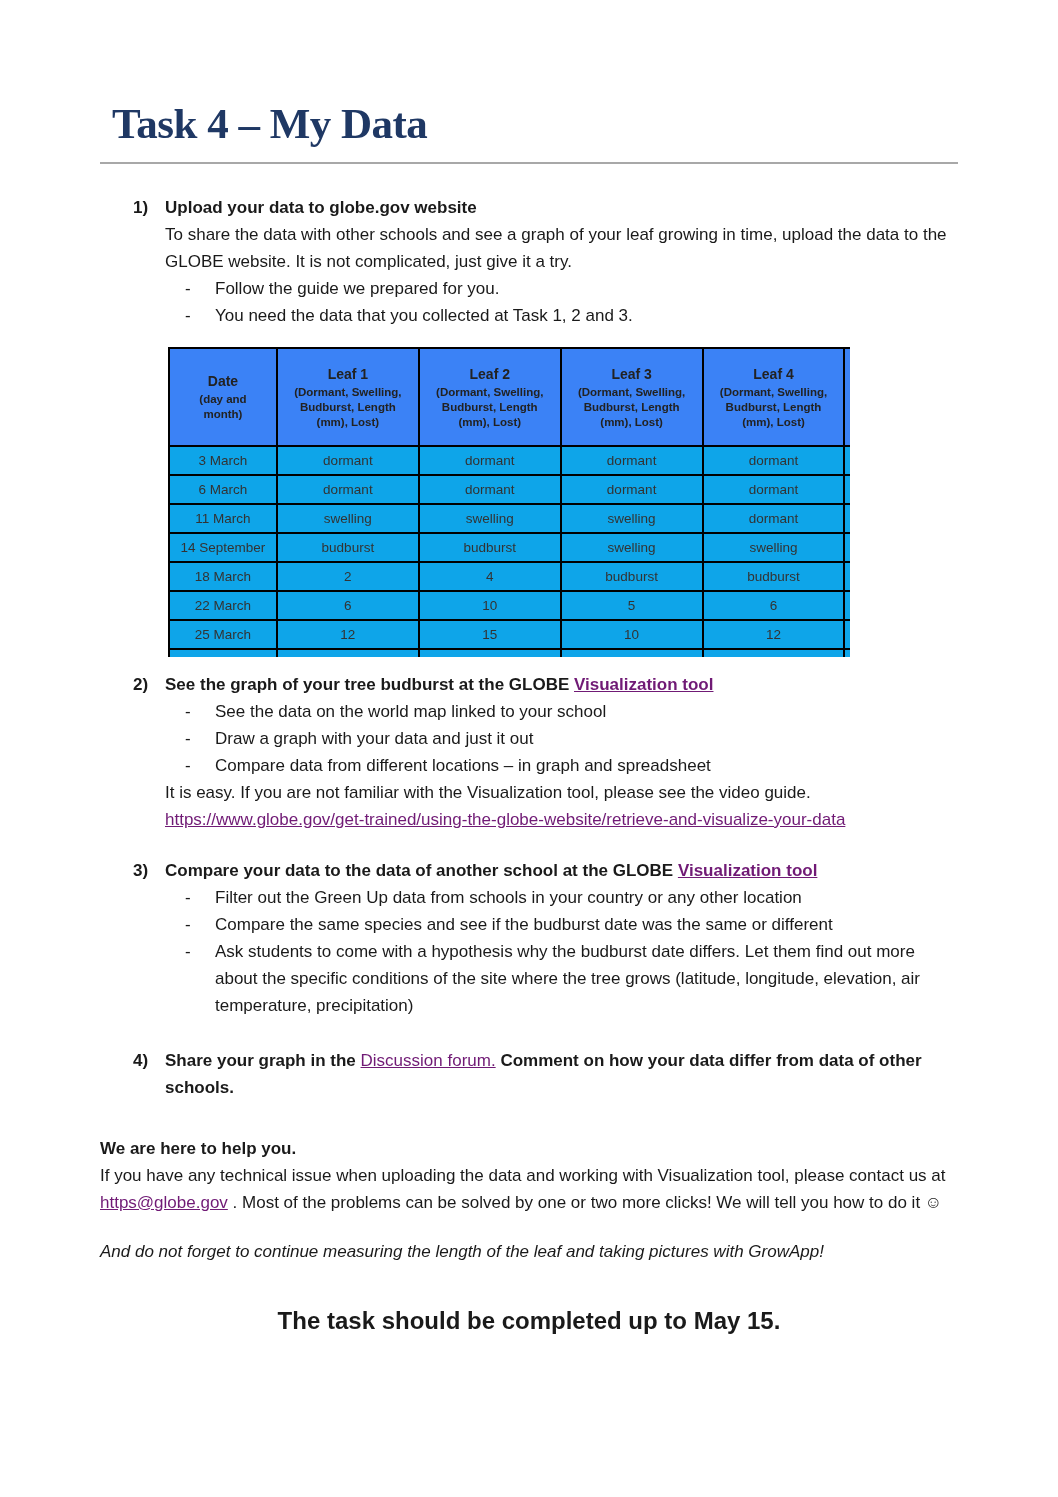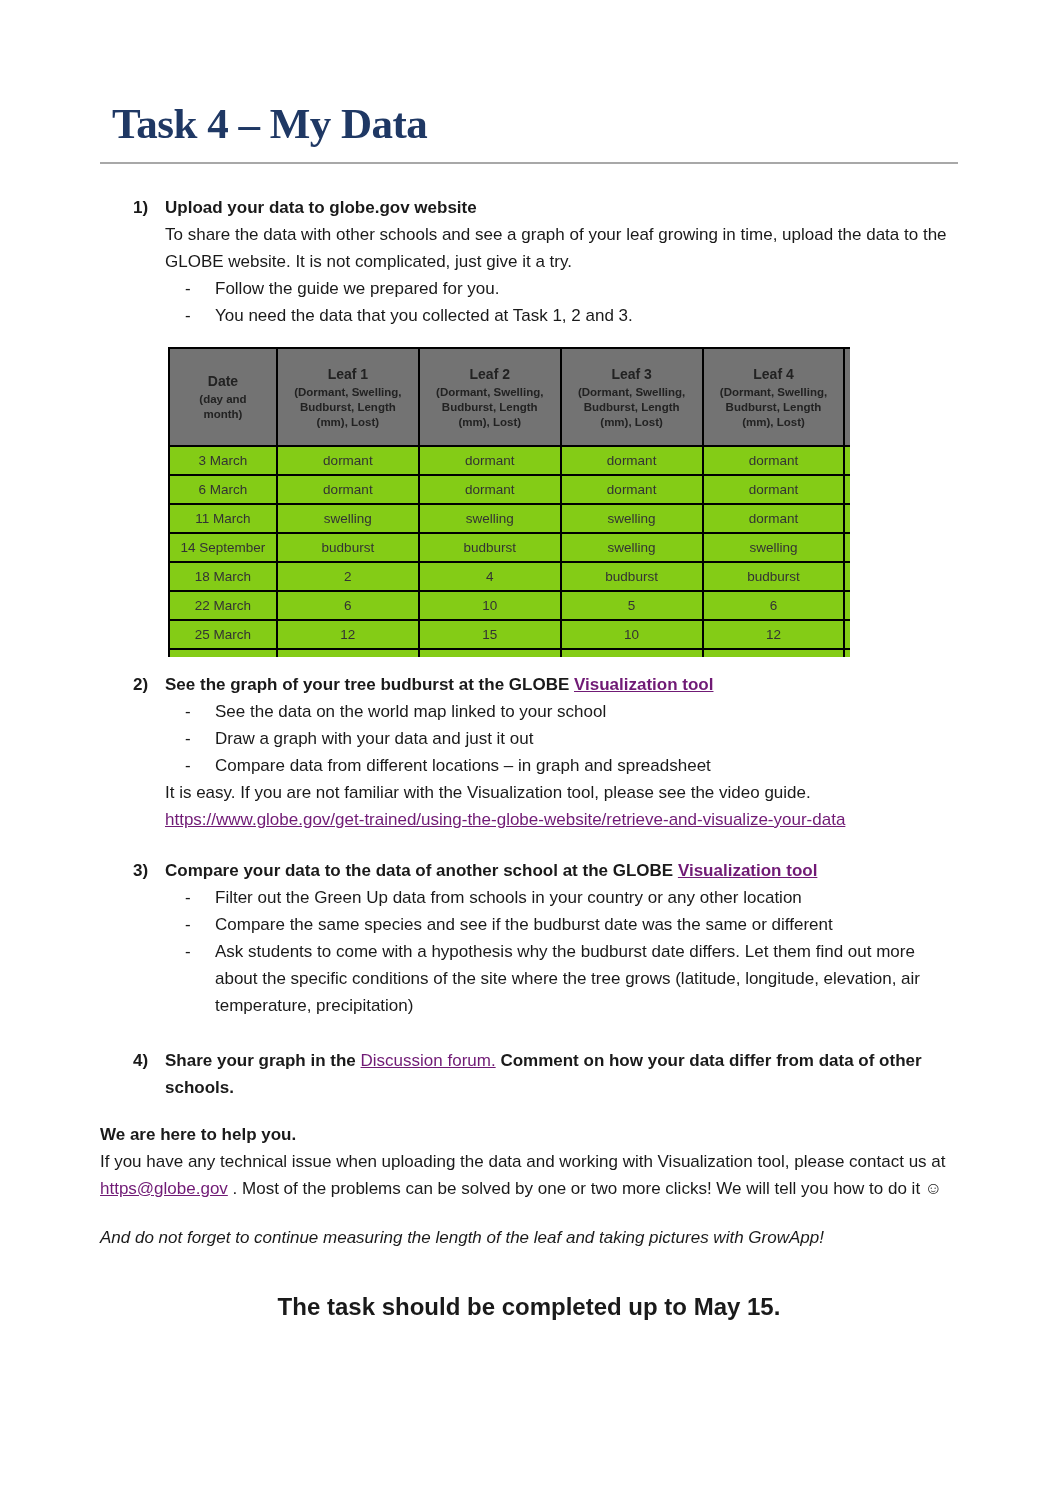--- a/index.html
+++ b/index.html
@@ -54,42 +54,42 @@
     overflow: hidden;
   }
   table.data-table {
     border-collapse: collapse;
     table-layout: fixed;
     width: 770px;
     font-family: "Liberation Sans", sans-serif;
   }
   .data-table th, .data-table td { border: 2px solid #000000; }
   .data-table thead th {
-    background: #737373;
+    background: #3b82f6;
     height: 98px;
     vertical-align: middle;
     padding: 4px 2px;
     text-align: center;
   }
   .th-main { font-size: 14px; font-weight: bold; line-height: 18px; color: #222; }
   .th-sub  { font-size: 11.5px; font-weight: bold; line-height: 15px; color: #222; margin: 2px auto 0 auto; max-width: 112px; }
   .date-col .th-sub { max-width: 70px; }
   .clip-col { vertical-align: top; text-align: left; }
   .clip-col .th-sub { text-align: left; margin: 24px 0 0 2px; max-width: none; }
   .data-table td {
     height: 26px;
     text-align: center;
     font-size: 13.5px;
     color: #333333;
     padding: 0 2px;
-    background: #84cc16;
+    background: #0ea5e9;
   }
 
   .sec { margin-top: 14px; }
-  .help-block { margin-left: 0; margin-top: 20px; }
+  .help-block { margin-left: 0; margin-top: 34px; }
   .help-heading { font-weight: bold; }
   .note-italic { font-style: italic; margin-top: 22px; }
   .deadline {
     font-weight: bold;
     text-align: center;
     font-size: 24px;
     margin-top: 42px;
   }
 </style>
 </head>

